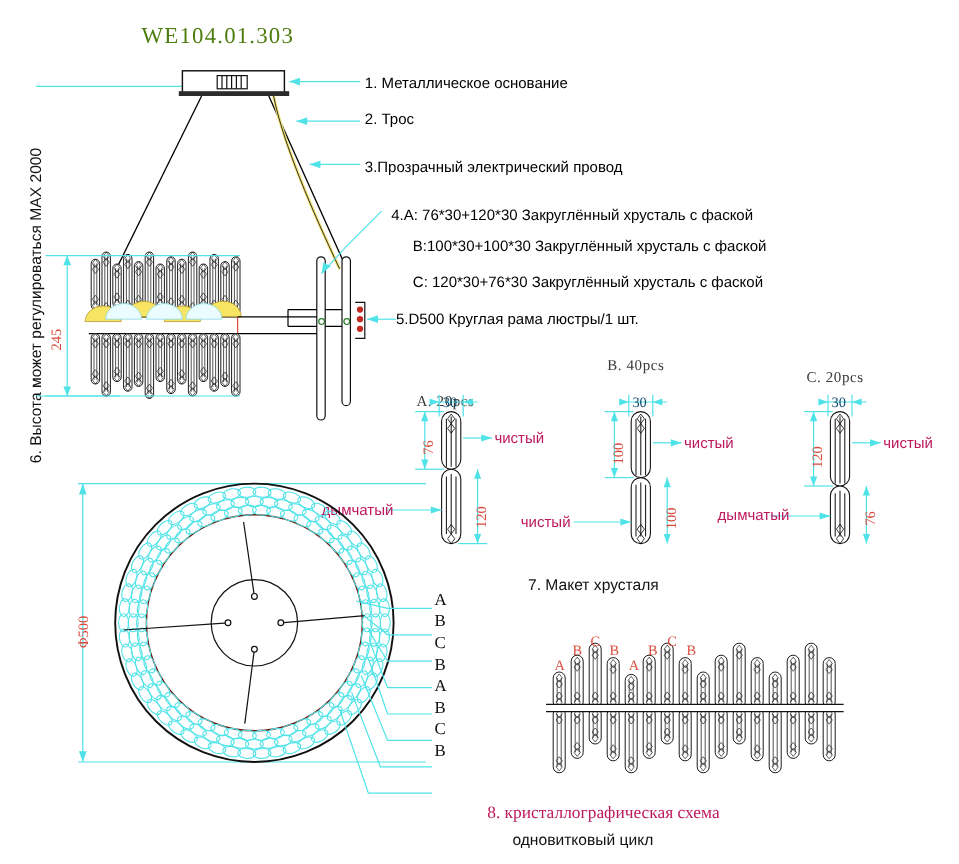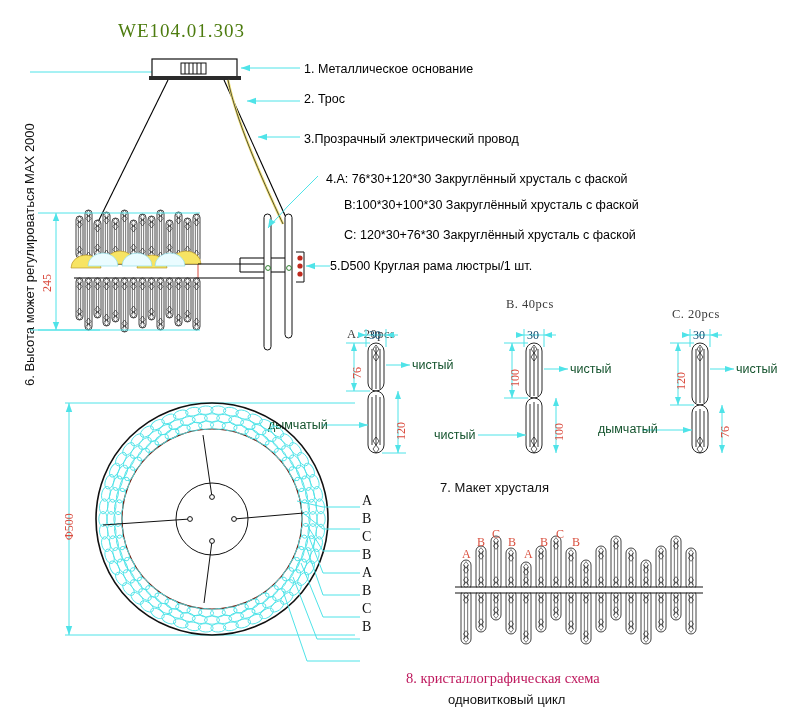--- a/index.html
+++ b/index.html
@@ -19,21 +19,21 @@
   .callout{font-size:12.5px;white-space:nowrap;color:#000000;}
   .sect-title{
     font-family:"Liberation Serif", serif;
     font-size:12.5px;color:#3a3a3a;white-space:nowrap;letter-spacing:.5px;
   }
   .dimtxt{font-family:Liberation Serif, serif;font-size:12px;color:#0c4a6e;white-space:nowrap;}
   .dimtxt-v{
     font-family:"Liberation Serif",serif;font-size:12px;color:#d94a3d;white-space:nowrap;
     transform:rotate(-90deg);transform-origin:left top;
   }
-  .matlab{font-size:12.5px;color:#14532d;white-space:nowrap;}
+  .matlab{font-size:12.5px;color:#be185d;white-space:nowrap;}
   .caption{font-size:13px;color:#111;white-space:nowrap;}
   .caption-ser{font-family:"Liberation Serif",serif;font-size:14.5px;color:#be185d;white-space:nowrap;}
   .sidelab{
     font-size:13px;color:#111;white-space:nowrap;
     transform:rotate(-90deg);transform-origin:left top;
   }
   .abclab{font-family:"Liberation Serif",serif;font-size:14px;color:#111;white-space:nowrap;}
   .abcred{font-family:"Liberation Serif",serif;font-size:12px;color:#d9503f;white-space:nowrap;}
 
   svg{position:absolute;left:0;top:0;overflow:visible;}
@@ -924,13 +924,13 @@
 <div class="abs abcred nosel" style="left:462px;top:547px;">A</div>
 <div class="abs abcred nosel" style="left:477px;top:535px;">B</div>
 <div class="abs abcred nosel" style="left:492px;top:527px;">C</div>
 <div class="abs abcred nosel" style="left:508px;top:535px;">B</div>
 <div class="abs abcred nosel" style="left:524px;top:547px;">A</div>
 <div class="abs abcred nosel" style="left:540px;top:535px;">B</div>
 <div class="abs abcred nosel" style="left:556px;top:527px;">C</div>
 <div class="abs abcred nosel" style="left:572px;top:535px;">B</div>
 
 <div class="abs caption-ser nosel" style="left:406px;top:670px;">8. кристаллографическая схема</div>
-<div class="abs caption nosel" style="left:448px;top:692px;">одновитковый цикл</div>
+<div class="abs caption nosel" style="left:427px;top:692px;">одновитковый цикл</div>
 
 </body></html>

